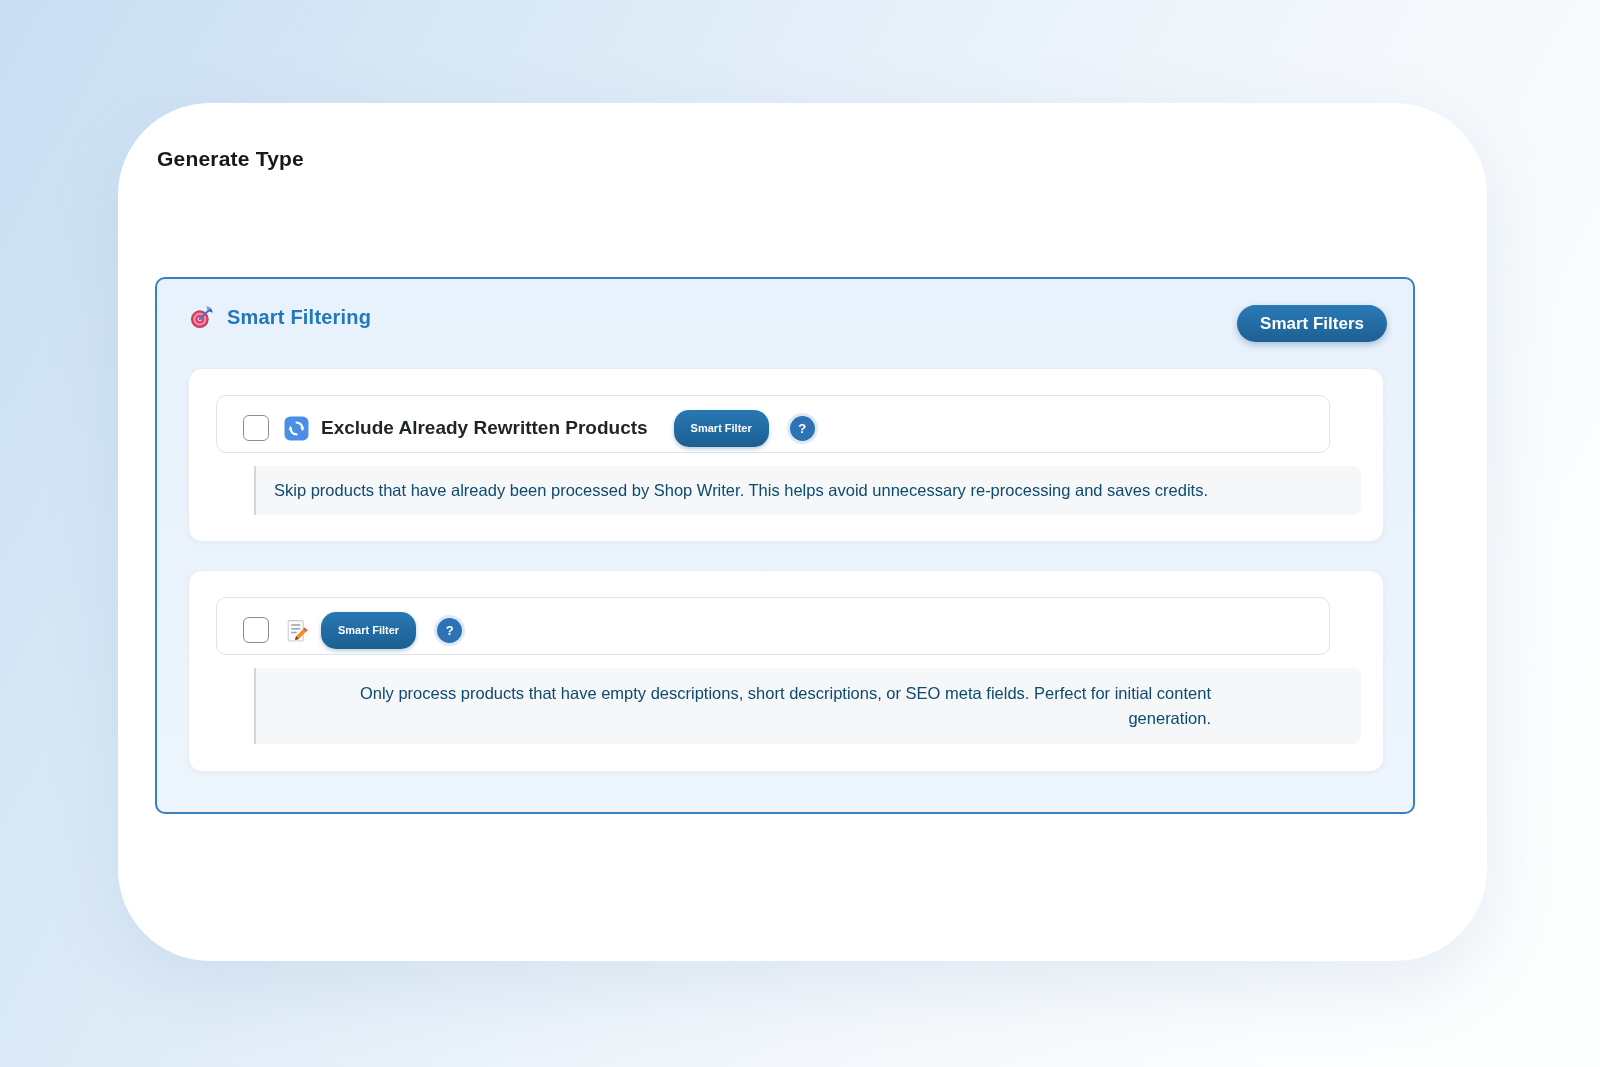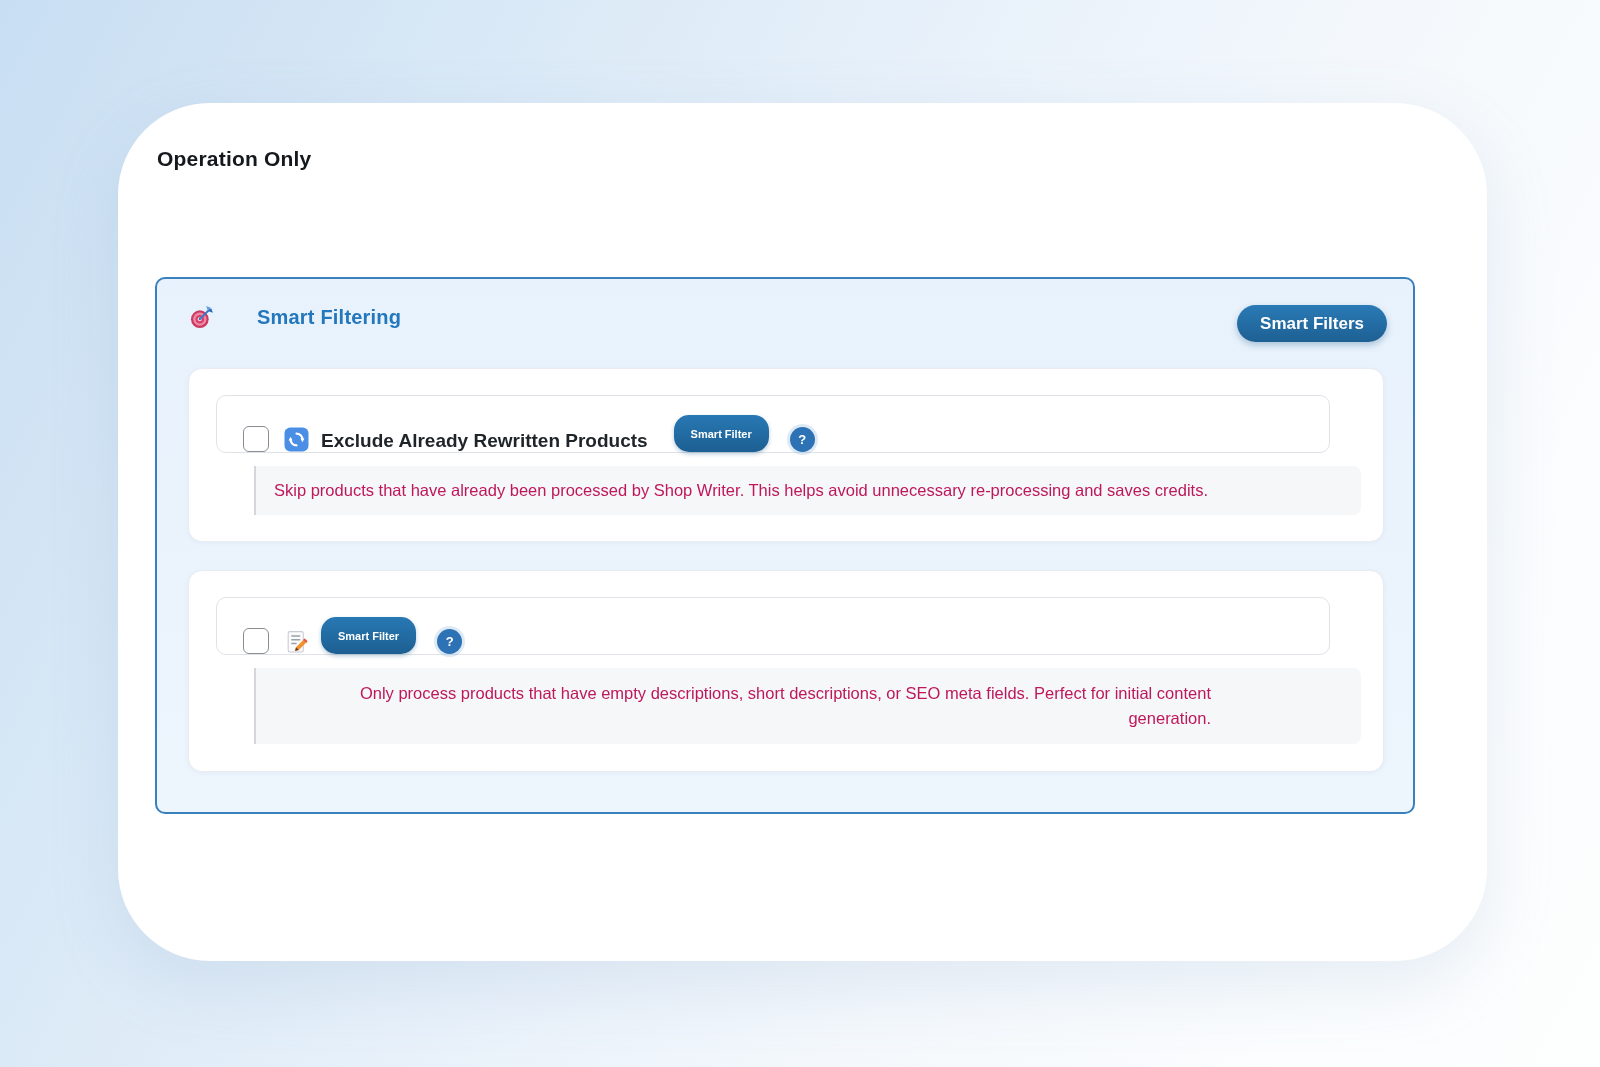--- a/index.html
+++ b/index.html
@@ -31,41 +31,41 @@
   }
   .radio.selected::after {
     content:""; position:absolute; inset:2.5px; border-radius:50%; background:#2f74b4;
   }
   .panel {
     position:absolute; left:37px; top:174px; width:1260px; height:537px;
     border:2px solid #3a80bd; border-radius:10px;
     background:linear-gradient(180deg,#e8f2fc 0%,#edf5fd 100%);
   }
   .panel-header {
-    position:absolute; left:31px; top:25px; display:flex; align-items:center; gap:30px;
+    position:absolute; left:31px; top:25px; display:flex; align-items:center; gap:0;
   }
   .panel-title { font-size:20px; font-weight:700; color:#2277bd; letter-spacing:.2px; }
   .smart-filters-btn {
     position:absolute; right:26px; top:26px; height:37px; padding:0 23px;
     border:none; border-radius:19px; cursor:pointer;
     background:linear-gradient(180deg,#2a7ab6 0%,#1d6093 100%);
     color:#fff; font-weight:700; font-size:17px;
     font-family:inherit; box-shadow:0 3px 7px rgba(20,80,130,.30);
   }
   .filter-card {
     position:absolute; left:31px; width:1196px;
     background:#fff; border:1px solid #e9edf1; border-radius:14px;
     box-shadow:0 1px 4px rgba(140,160,185,.10);
   }
   .filter-card.card-1 { top:89px;  height:174px; }
   .filter-card.card-2 { top:291px; height:202px; }
   .filter-row {
     position:absolute; left:27px; top:26px; width:1114px; height:58px;
     border:1px solid #dfe3e8; border-radius:10px; background:#fff;
-    display:flex; align-items:flex-end; padding:8px 20px 0 26px;
+    display:flex; align-items:center; padding:8px 20px 0 26px;
   }
   .checkbox {
     width:26px; height:26px; flex:none; cursor:pointer;
     border:1.6px solid #8a8e93; border-radius:6px; background:#fff; margin-right:15px;
   }
   .row-icon { width:25px; height:25px; flex:none; margin-right:12px; display:flex; }
   .filter-title { font-size:19px; font-weight:700; color:#1f2429; margin-right:26px; white-space:nowrap; }
   .smart-filter-badge {
     height:37px; padding:0 17px; border-radius:15px; flex:none;
     display:flex; align-items:center;
@@ -76,30 +76,30 @@
   .help-badge {
     width:25px; height:25px; border-radius:50%; flex:none; cursor:pointer;
     background:#2c72b4; color:#fff; font-weight:700; font-size:13px;
     display:flex; align-items:center; justify-content:center;
     box-shadow:0 0 0 3px rgba(120,170,215,.25);
   }
   .filter-desc {
     position:absolute; left:65px; top:97px; width:1107px;
     background:#f6f7f8; border-left:2px solid #d3d6da; border-radius:0 8px 8px 0;
     padding:12px 14px 12px 18px;
-    font-size:16.5px; line-height:25px; color:#be185d;
+    font-size:16.5px; line-height:25px; color:#0c4a6e;
   }
   .card-2 .filter-desc { padding-top:13px; padding-bottom:13px; padding-right:150px;text-align:right; }
 </style>
 </head>
 <body>
 
 <main class="page-card">
 
-  <h1 class="op-heading">Operation Only</h1>
+  <h1 class="op-heading">Generate Type</h1>
 
 
   <section class="panel">
 
     <header class="panel-header">
       <span class="row-icon" style="width:27px;height:27px;">
         <svg viewBox="0 0 32 32" width="27" height="27">
           <circle cx="14" cy="18" r="10.5" fill="#cc3a5f"></circle>
           <circle cx="14" cy="18" r="7.8" fill="#ef8aa6"></circle>
           <circle cx="14" cy="18" r="5.1" fill="#d6406a"></circle>

